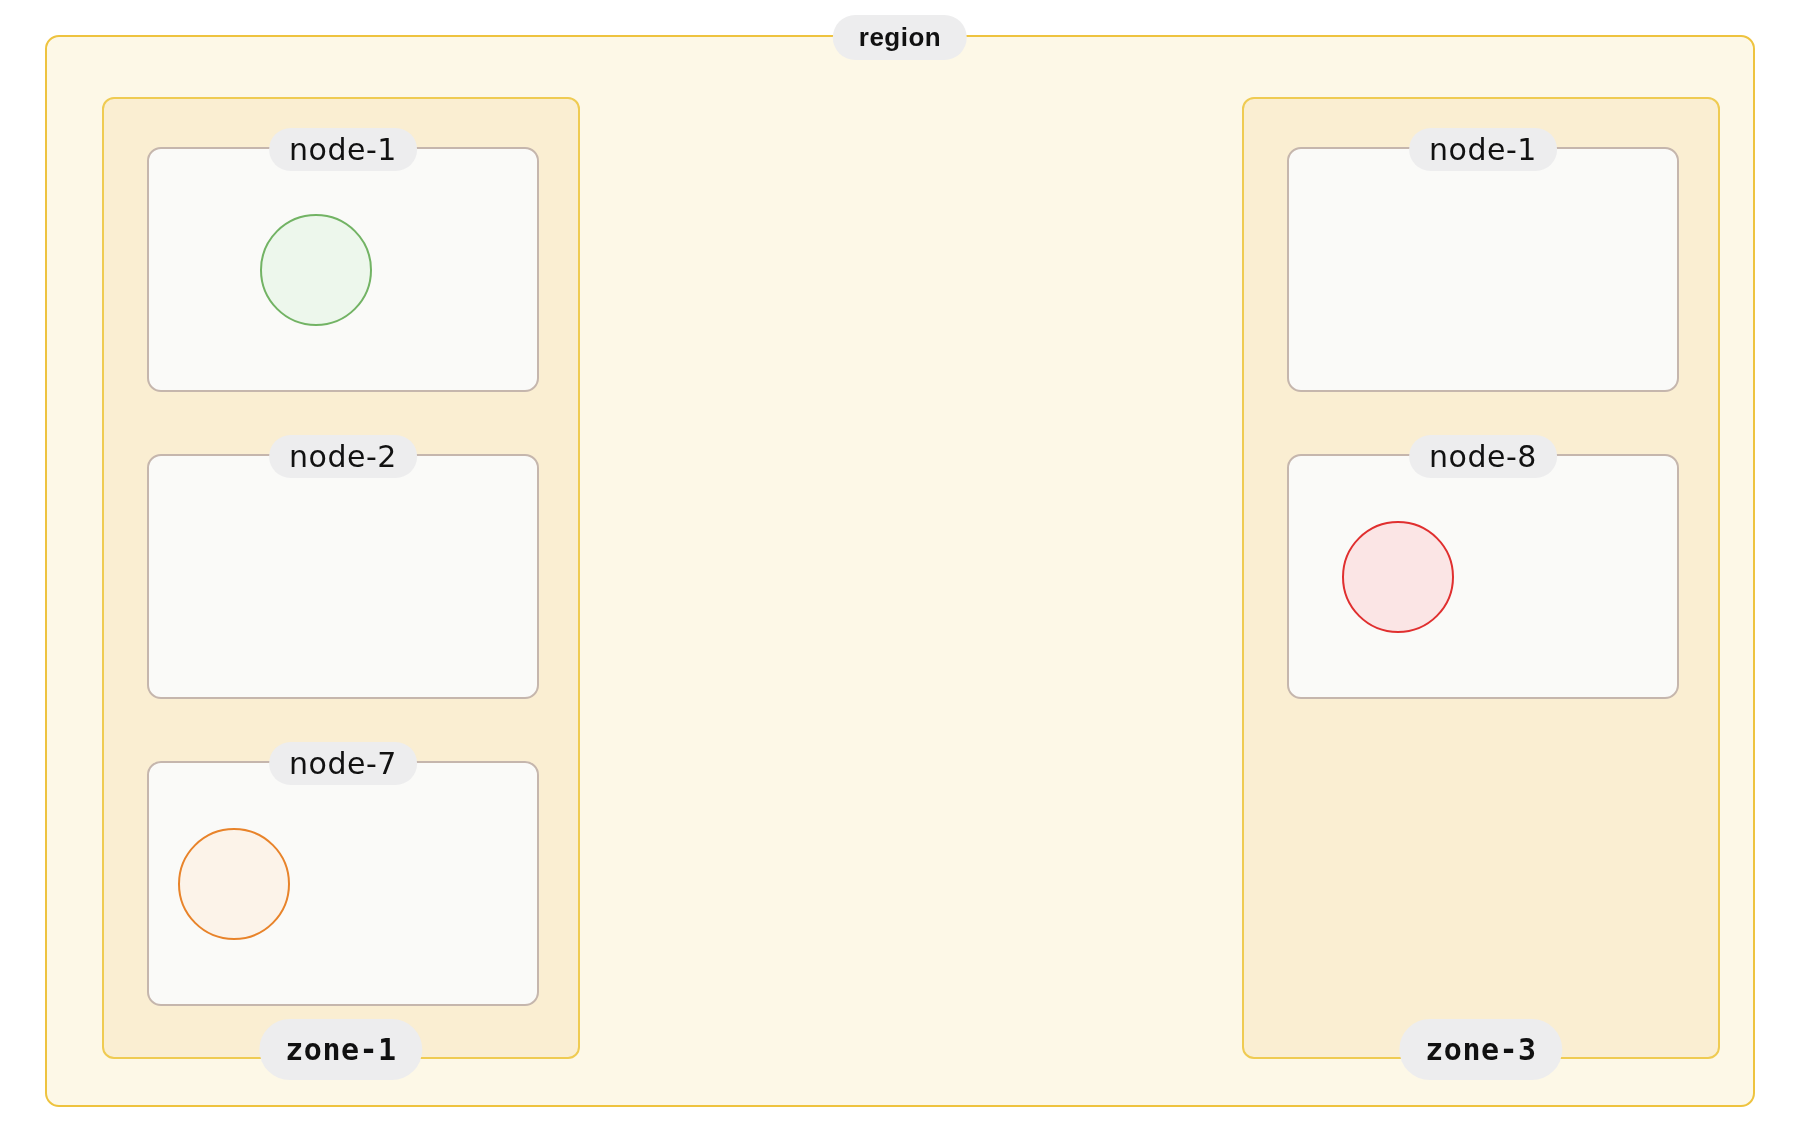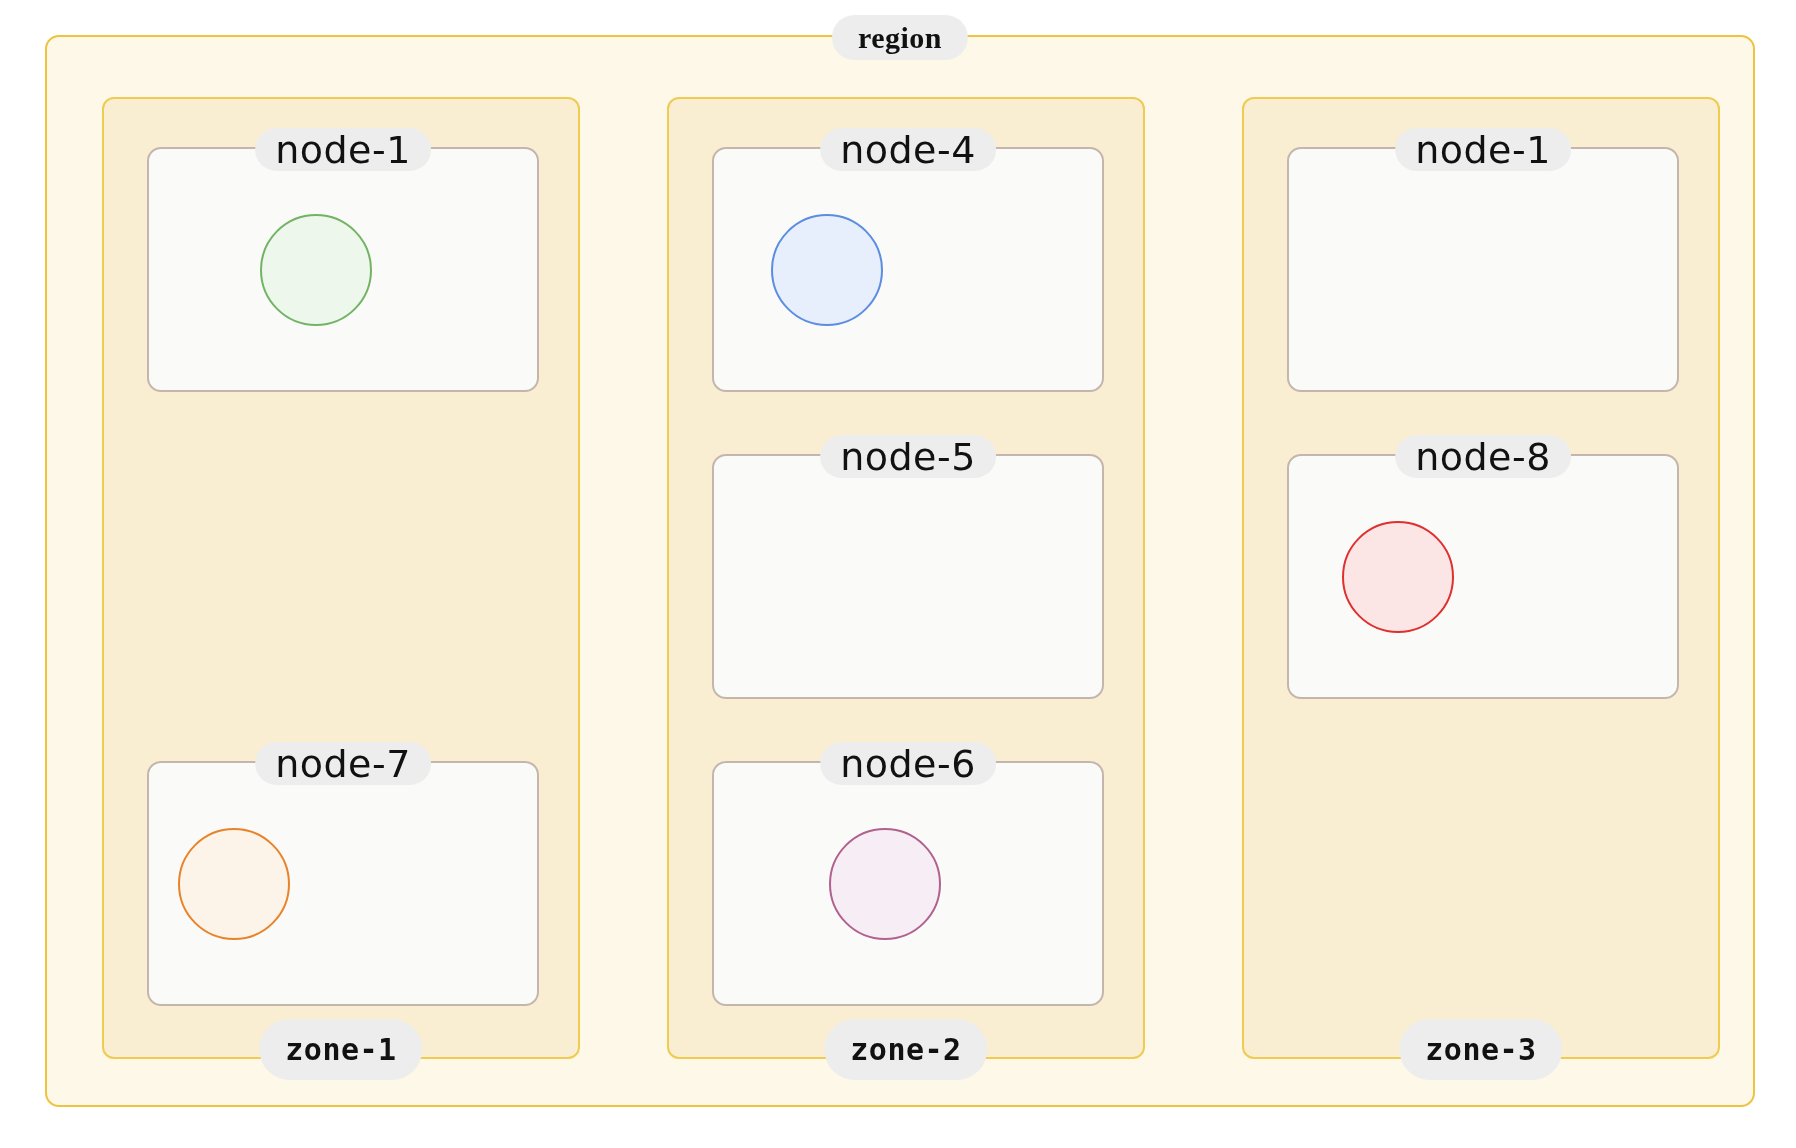--- a/index.html
+++ b/index.html
@@ -82,43 +82,43 @@
     background: #ededee;
     border-radius: 999px;
     white-space: nowrap;
     color: #111111;
     display: flex;
     align-items: center;
     justify-content: center;
     transform: translateX(-50%);
   }
   .pill-region {
-    font-family: Liberation Serif, serif;
+    font-family: Liberation Sans, sans-serif;
     font-weight: bold;
-    font-size: 30px;
+    font-size: 26px;
     letter-spacing: 0.5px;
     height: 45px;
     padding: 0 26px;
     left: 50%;
     top: -22px;
   }
   .pill-zone {
     font-family: "DejaVu Sans Mono", "Liberation Mono", monospace;
     font-weight: bold;
     font-size: 30px;
     letter-spacing: 0.5px;
     height: 45px;
     padding: 8px 26px;
     left: 50%;
     bottom: -23px;
   }
   .pill-node {
     font-family: "DejaVu Sans", "Liberation Sans", sans-serif;
     font-weight: normal;
-    font-size: 38px;
+    font-size: 30px;
     letter-spacing: 0.5px;
     height: 43px;
     padding: 0 20px;
     left: 50%;
     top: -21px;
   }
 </style>
 </head>
 <body>
 
@@ -128,47 +128,32 @@
 
     <div class="pill pill-region">region</div>
 
     <div class="zone zone-1">
 
       <div class="node node-row-1">
         <div class="pill pill-node">node-1</div>
         <div class="circle" style="width:112px;height:112px;left:43%;top:50%;margin-left:-56px;margin-top:-56px;background:#edf7ec;border-color:#72b364;"></div>
       </div>
 
+      <div class="node node-row-2">
+        <div class="pill pill-node">node-2</div>
+      </div>
 
       <div class="node node-row-3">
         <div class="pill pill-node">node-7</div>
         <div class="circle" style="width:112px;height:112px;left:22%;top:50%;margin-left:-56px;margin-top:-56px;background:#fcf3e9;border-color:#e8832a;"></div>
       </div>
 
       <div class="pill pill-zone">zone-1</div>
     </div>
 
-    <div class="zone zone-2">
-
-      <div class="node node-row-1">
-        <div class="pill pill-node">node-4</div>
-        <div class="circle" style="width:112px;height:112px;left:29%;top:50%;margin-left:-56px;margin-top:-56px;background:#e7effc;border-color:#5b8de0;"></div>
-      </div>
-
-      <div class="node node-row-2">
-        <div class="pill pill-node">node-5</div>
-      </div>
-
-      <div class="node node-row-3">
-        <div class="pill pill-node">node-6</div>
-        <div class="circle" style="width:112px;height:112px;left:44%;top:50%;margin-left:-56px;margin-top:-56px;background:#f6eef4;border-color:#b0618f;"></div>
-      </div>
-
-      <div class="pill pill-zone">zone-2</div>
-    </div>
 
     <div class="zone zone-3">
 
       <div class="node node-row-1">
         <div class="pill pill-node">node-1</div>
       </div>
 
       <div class="node node-row-2">
         <div class="pill pill-node">node-8</div>
         <div class="circle" style="width:112px;height:112px;left:28%;top:50%;margin-left:-56px;margin-top:-56px;background:#fbe5e5;border-color:#e02f2f;"></div>

